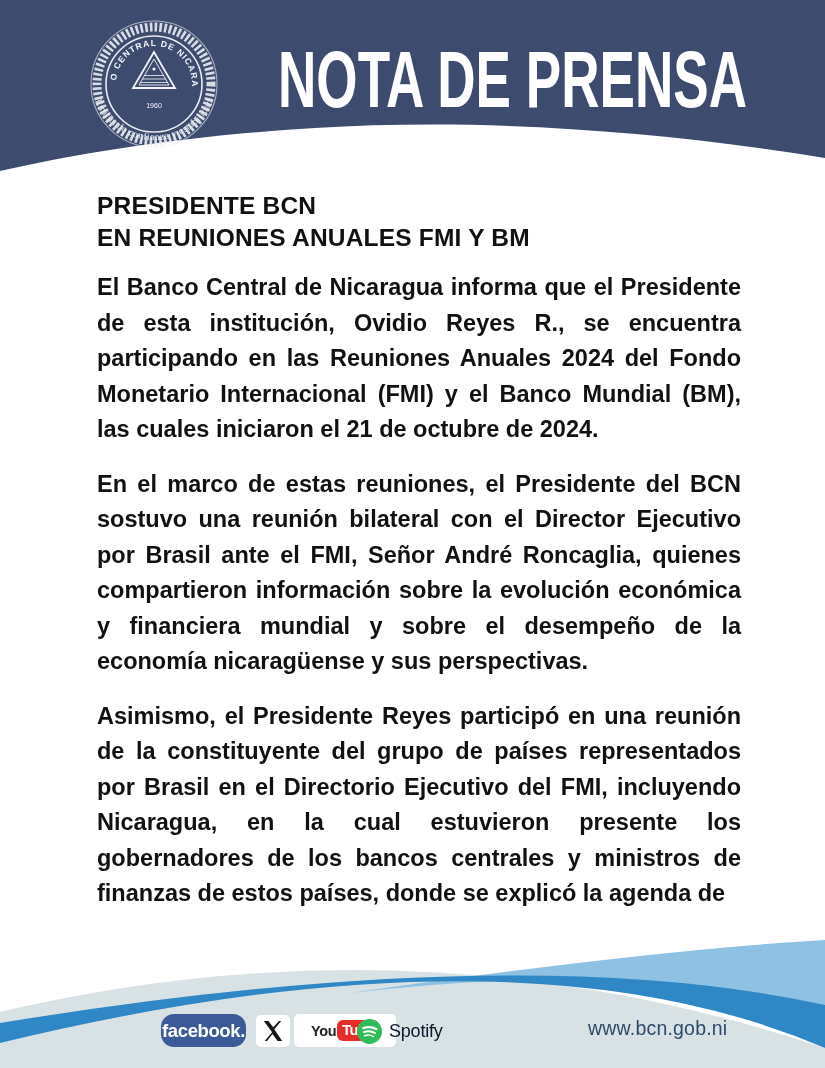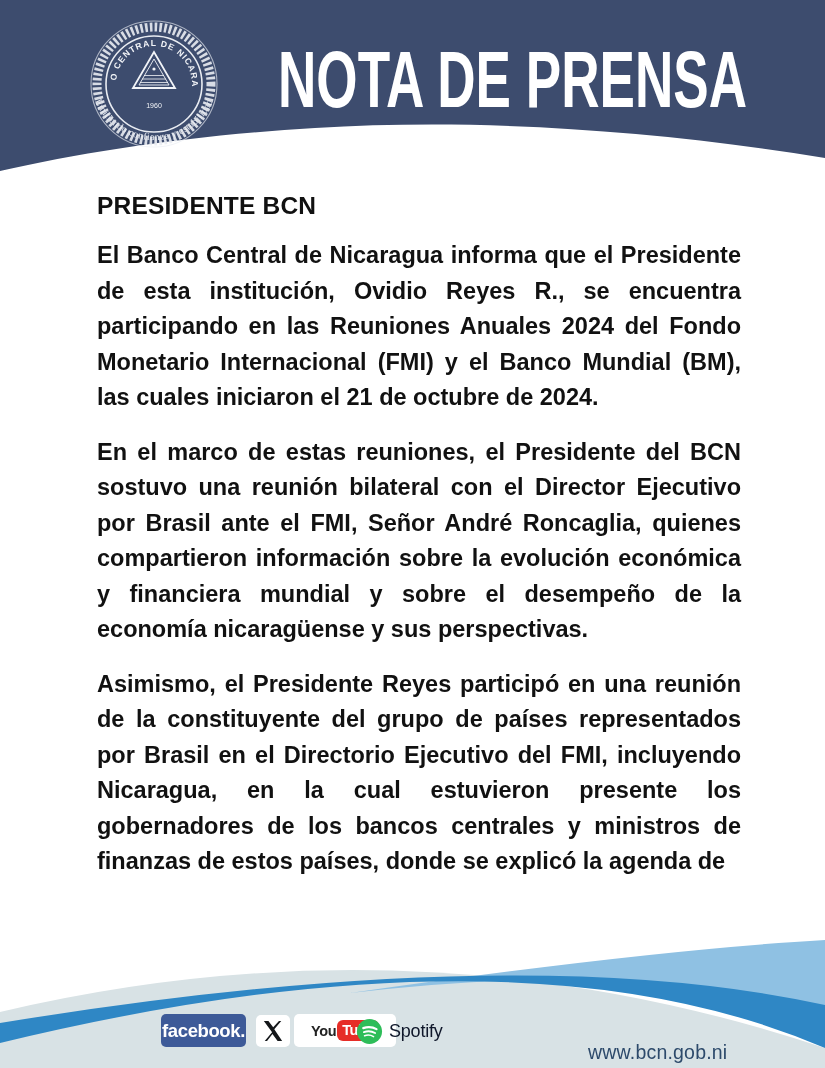--- a/index.html
+++ b/index.html
@@ -33,21 +33,21 @@
   }
 
   
   .footer { position:absolute; left:0; bottom:0; width:825px; height:170px; }
   .footer-waves { position:absolute; top:0; left:0; display:block; }
 
   .social { position:absolute; top:0; left:0; width:100%; height:100%; }
 
   .fb-badge {
     position:absolute; left:161px; top:116px; width:85px; height:33px;
-    background:#3d5a98; color:#ffffff; border-radius:5px;
+    background:#3d5a98; color:#ffffff; border-radius:13px;
     display:flex; align-items:center; justify-content:center;
     font-size:18.5px; font-weight:bold; letter-spacing:-0.4px;
   }
   .x-badge {
     position:absolute; left:256px; top:117px; width:34px; height:32px;
     background:#ffffff; border-radius:5px;
     display:flex; align-items:center; justify-content:center;
   }
   .yt-badge {
     position:absolute; left:294px; top:116px; height:33px;
@@ -60,21 +60,21 @@
     border-radius:6px; padding:2px 5px 3px 5px; letter-spacing:-0.4px;
   }
   .sp-badge {
     position:absolute; left:356px; top:117px; height:32px;
     display:flex; align-items:center; gap:6px;
   }
   .sp-label { color:#0f172a; font-weight:normal; font-size:18px; letter-spacing:-0.2px; }
 
   .website {
     position:absolute; left:588px; top:119px;
-    color:#2d4a6b; font-size:19.5px; letter-spacing:0.2px;margin-top:24px;
+    color:#2d4a6b; font-size:19.5px; letter-spacing:0.2px;
   }
 </style>
 </head>
 <body>
 
 <div class="page">
 
   <header class="header">
     <svg class="header-bg" width="825" height="178" viewBox="0 0 825 178">
       <path d="M0,0 H825 V158 C655,130 478,118 315,128 C196,135 88,151 0,171 Z" fill="#3d4c6e"></path>
@@ -101,20 +101,21 @@
       <path id="logoBottomArc" d="M 22 80 A 64 64 0 0 0 146 80" fill="none"></path>
       <text font-size="10" fill="#e9ecf2" letter-spacing="0.4" font-family="Liberation Serif, serif">
         <textPath href="#logoBottomArc" startOffset="50%" text-anchor="middle">Emitiendo confianza y estabilidad</textPath>
       </text>
     </svg>
   </header>
 
   <main class="doc">
     <h1 class="doc-title">
       <span>PRESIDENTE BCN</span>
+      <span>EN REUNIONES ANUALES FMI Y BM</span>
     </h1>
     <p>El Banco Central de Nicaragua informa que el Presidente de esta institución, Ovidio Reyes R., se encuentra participando en las Reuniones Anuales 2024 del Fondo Monetario Internacional (FMI) y el Banco Mundial (BM), las cuales iniciaron el 21 de octubre de 2024.</p>
     <p>En el marco de estas reuniones, el Presidente del BCN sostuvo una reunión bilateral con el Director Ejecutivo por Brasil ante el FMI, Señor André Roncaglia, quienes compartieron información sobre la evolución económica y financiera mundial y sobre el desempeño de la economía nicaragüense y sus perspectivas.</p>
     <p>Asimismo, el Presidente Reyes participó en una reunión de la constituyente del grupo de países representados por Brasil en el Directorio Ejecutivo del FMI, incluyendo Nicaragua, en la cual estuvieron presente los gobernadores de los bancos centrales y ministros de finanzas de estos países, donde se explicó la agenda de</p>
   </main>
 
   <footer class="footer">
     <svg class="footer-waves" width="825" height="170" viewBox="0 0 825 170">
       <path d="M0,114 Q420,15 825,150 L825,170 H0 Z" fill="#d8e2e5"></path>
       <path d="M350,95 Q650,52 825,42 L825,112 Q650,60 350,95 Z" fill="#8fc1e3"></path>

